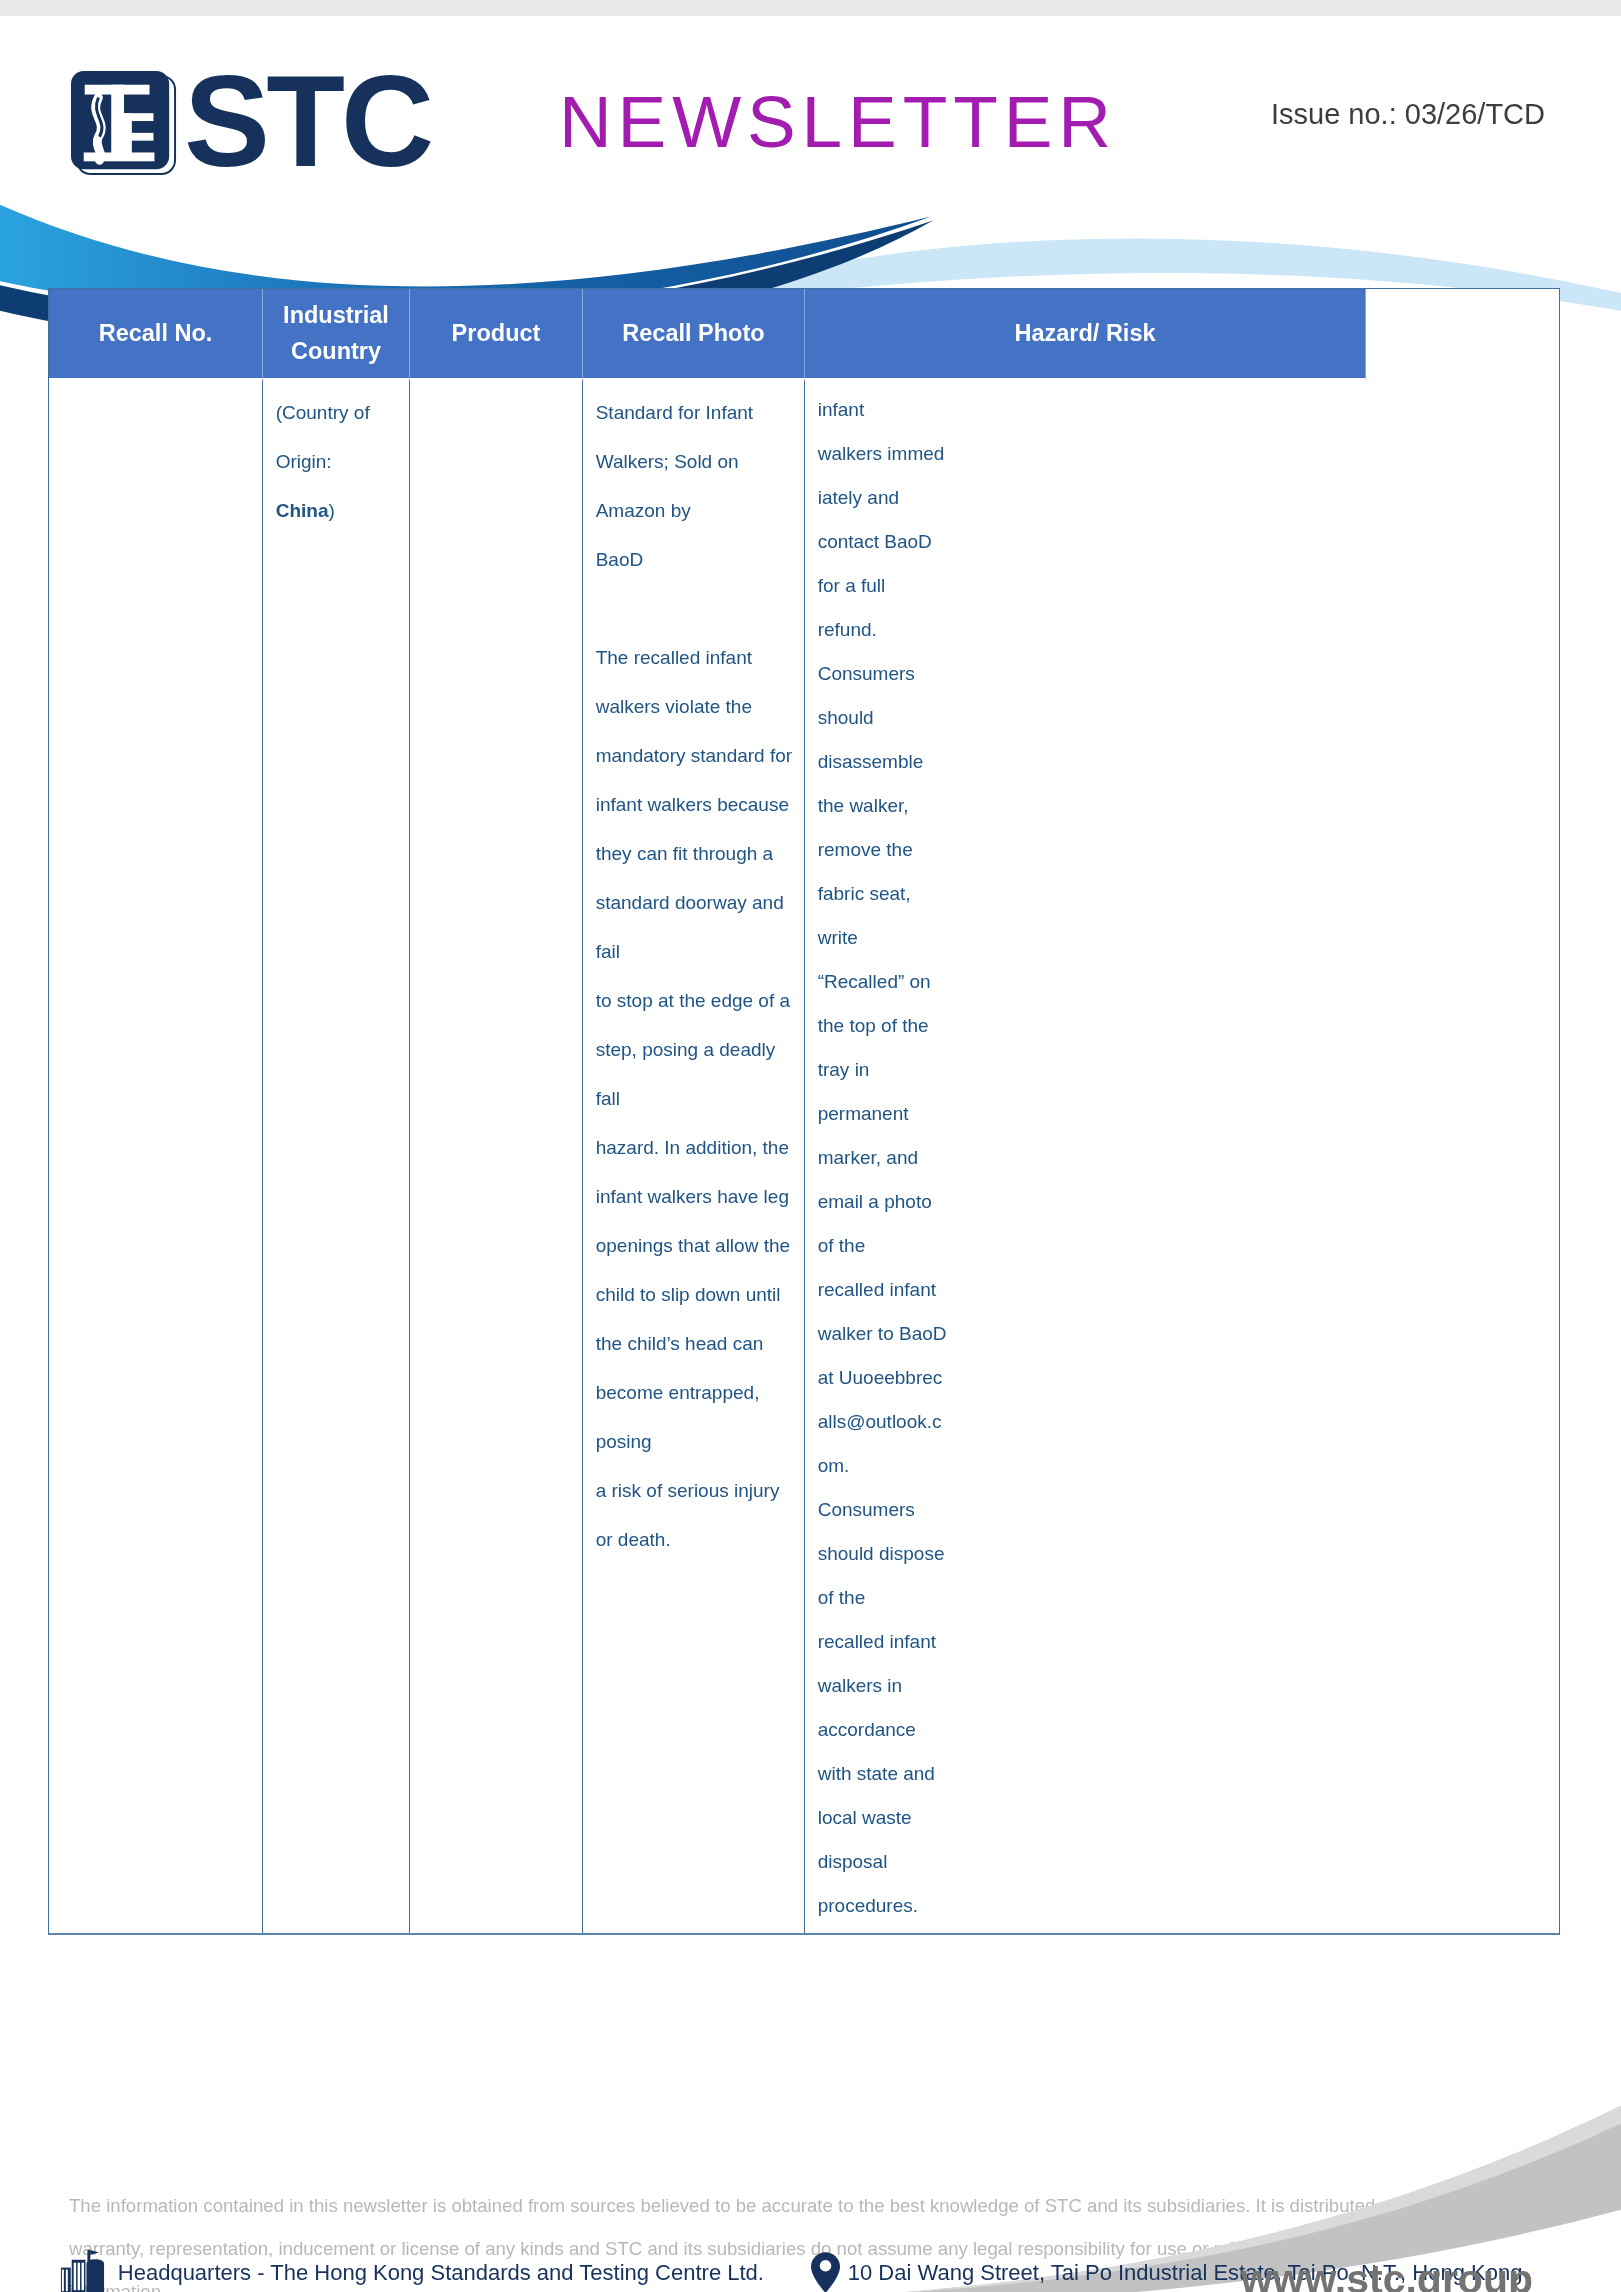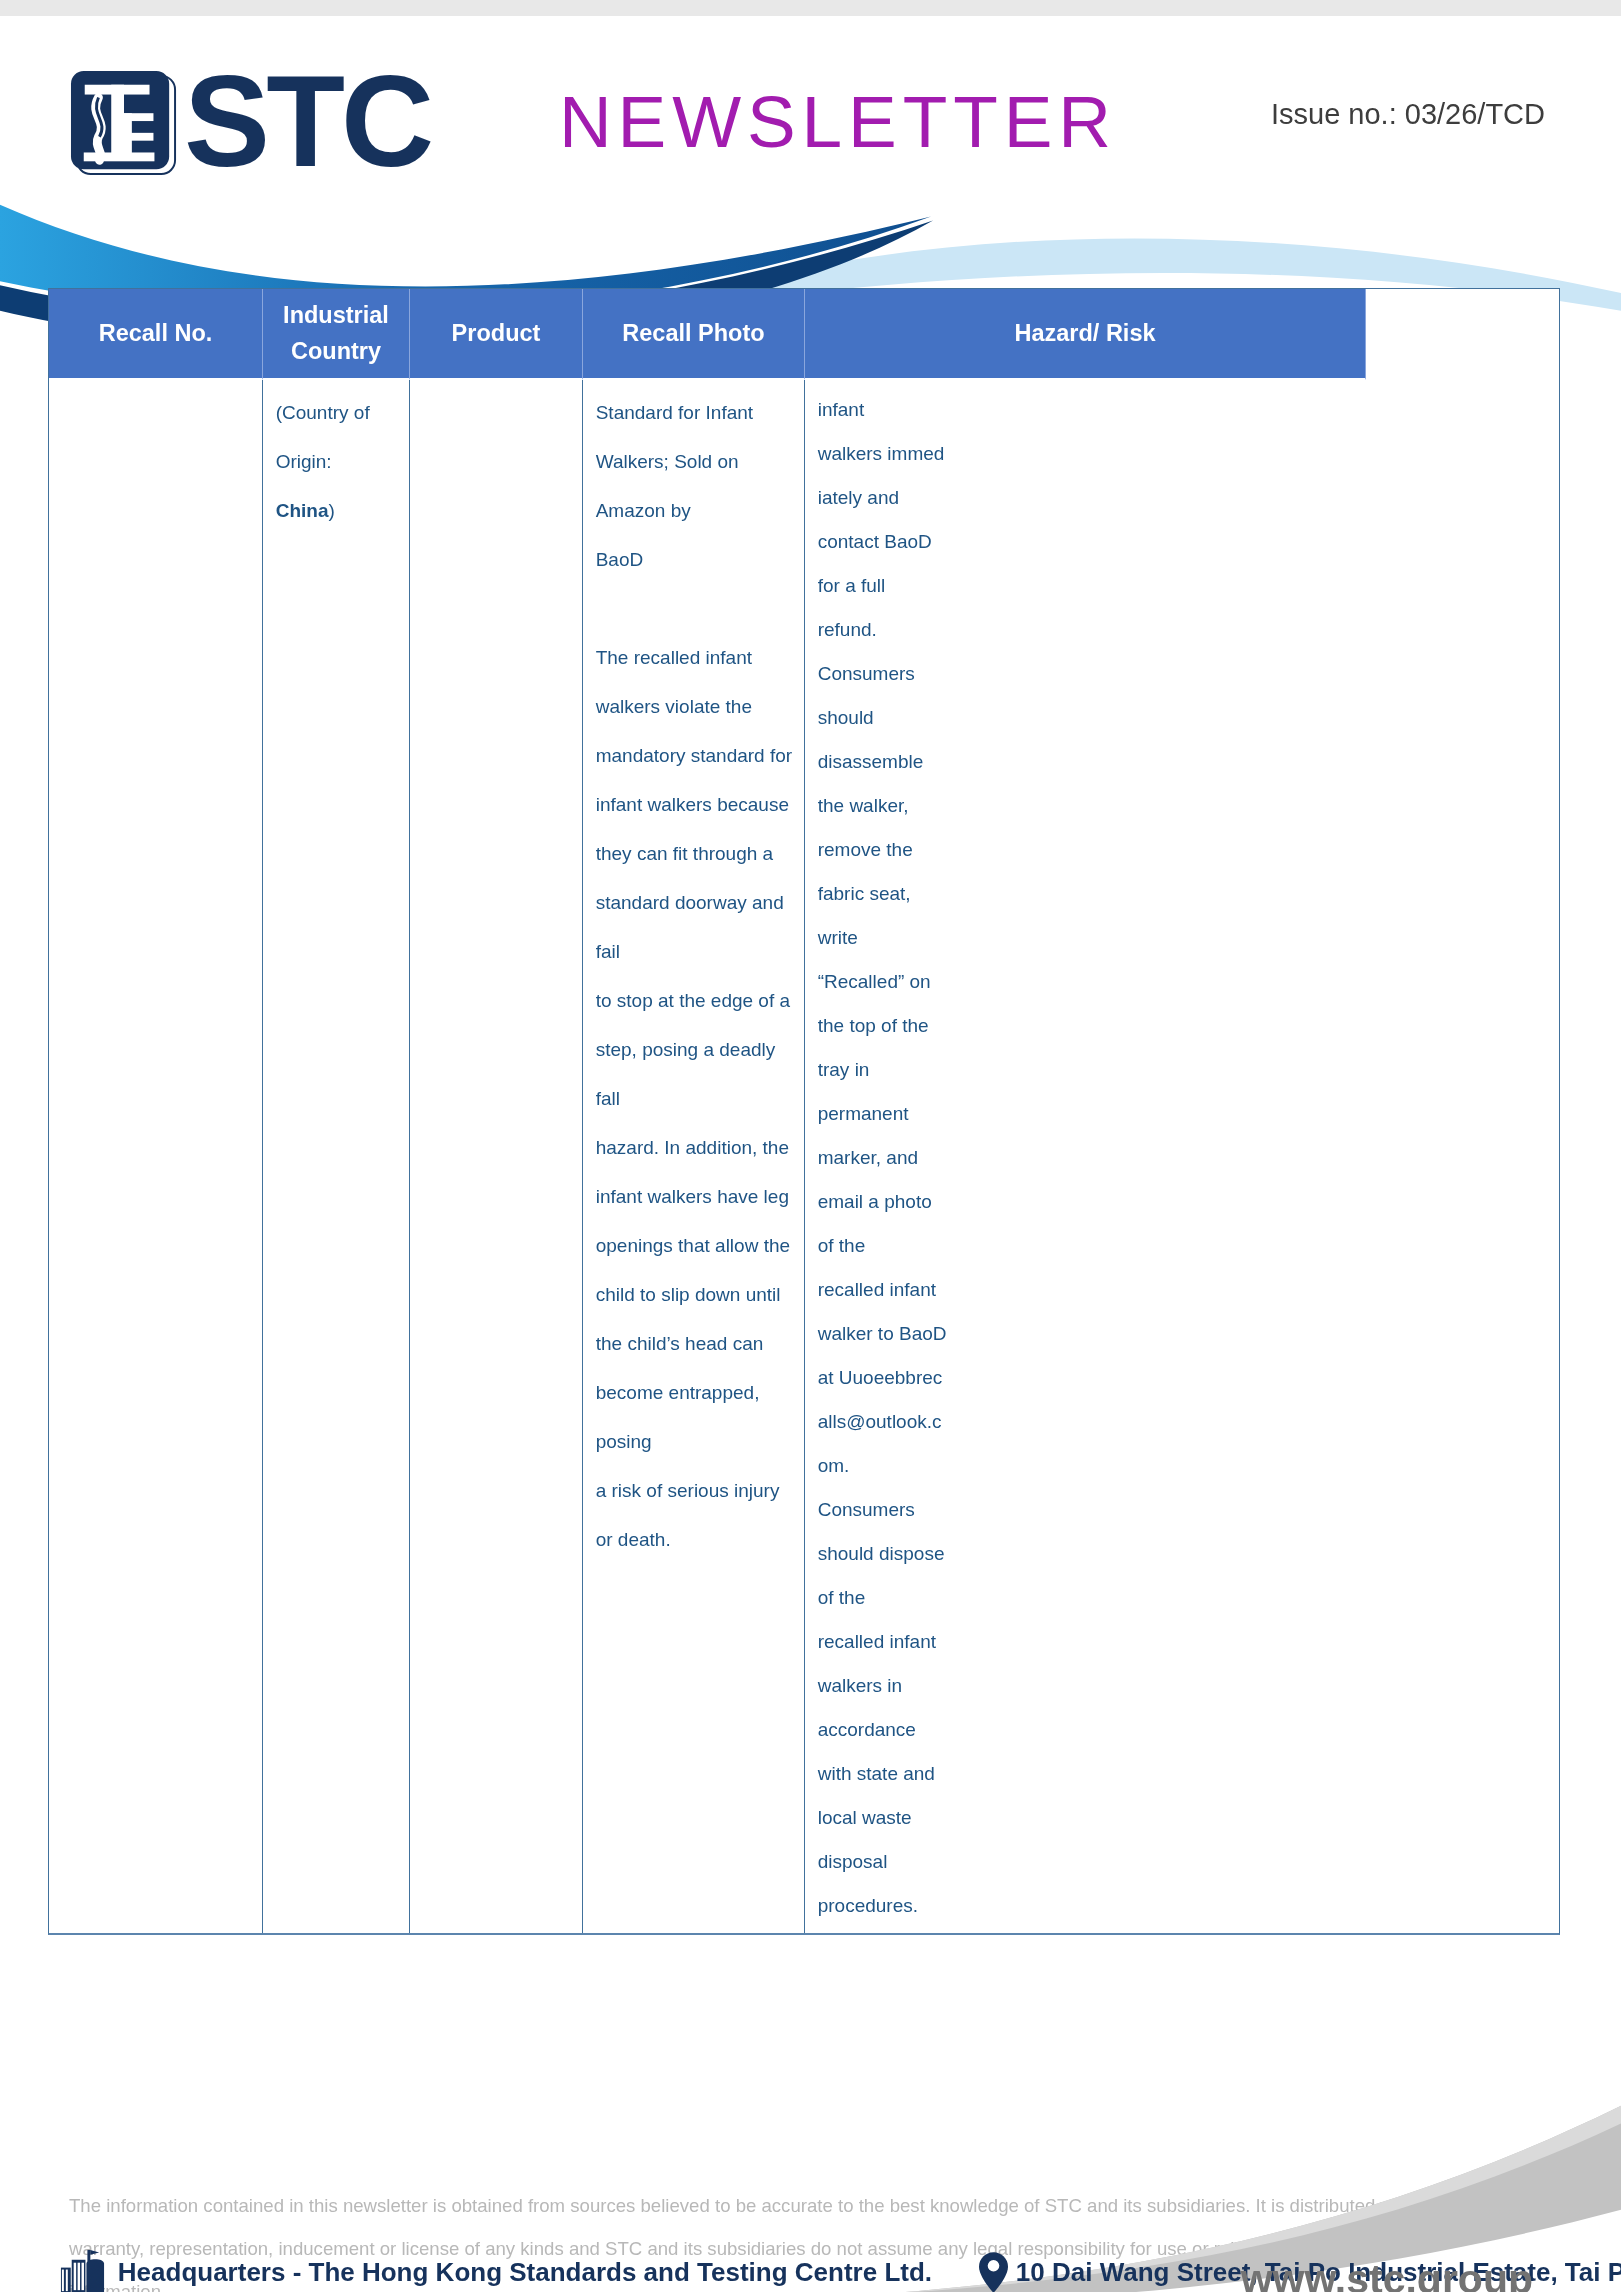--- a/index.html
+++ b/index.html
@@ -54,21 +54,21 @@
   .page-number { position:absolute; left:1486px; top:2143px; font-size:25.5px; color:#1a1a1a; }
   .disclaimer {
     position:absolute; left:69px; top:2168px; width:1372px;
     font-size:18.6px; line-height:43px; color:#b8b8b8;
   }
   .bottom-swoosh { position:absolute; left:0; top:2078px; width:1621px; height:215px; }
   .footer-bar {
     position:absolute; left:57px; top:2229px; width:1509px; height:55px;
     display:flex; align-items:center;
   }
-  .footer-text { font-size:26px; font-weight:bold; color:#16325c; white-space:nowrap; }
+  .footer-text { font-size:22px; font-weight:normal; color:#16325c; white-space:nowrap; }
   .hq-icon { width:51px; height:49px; margin-right:9.8px; flex:none; }
   .pin-icon { width:29px; height:41px; margin:0 7.8px 0 47px; flex:none; }
   .website {
     position:absolute; right:88px; top:2240px;
     font-size:41px; font-weight:bold; color:#737373; text-decoration:none;
   }
 </style>
 </head>
 <body>
 

